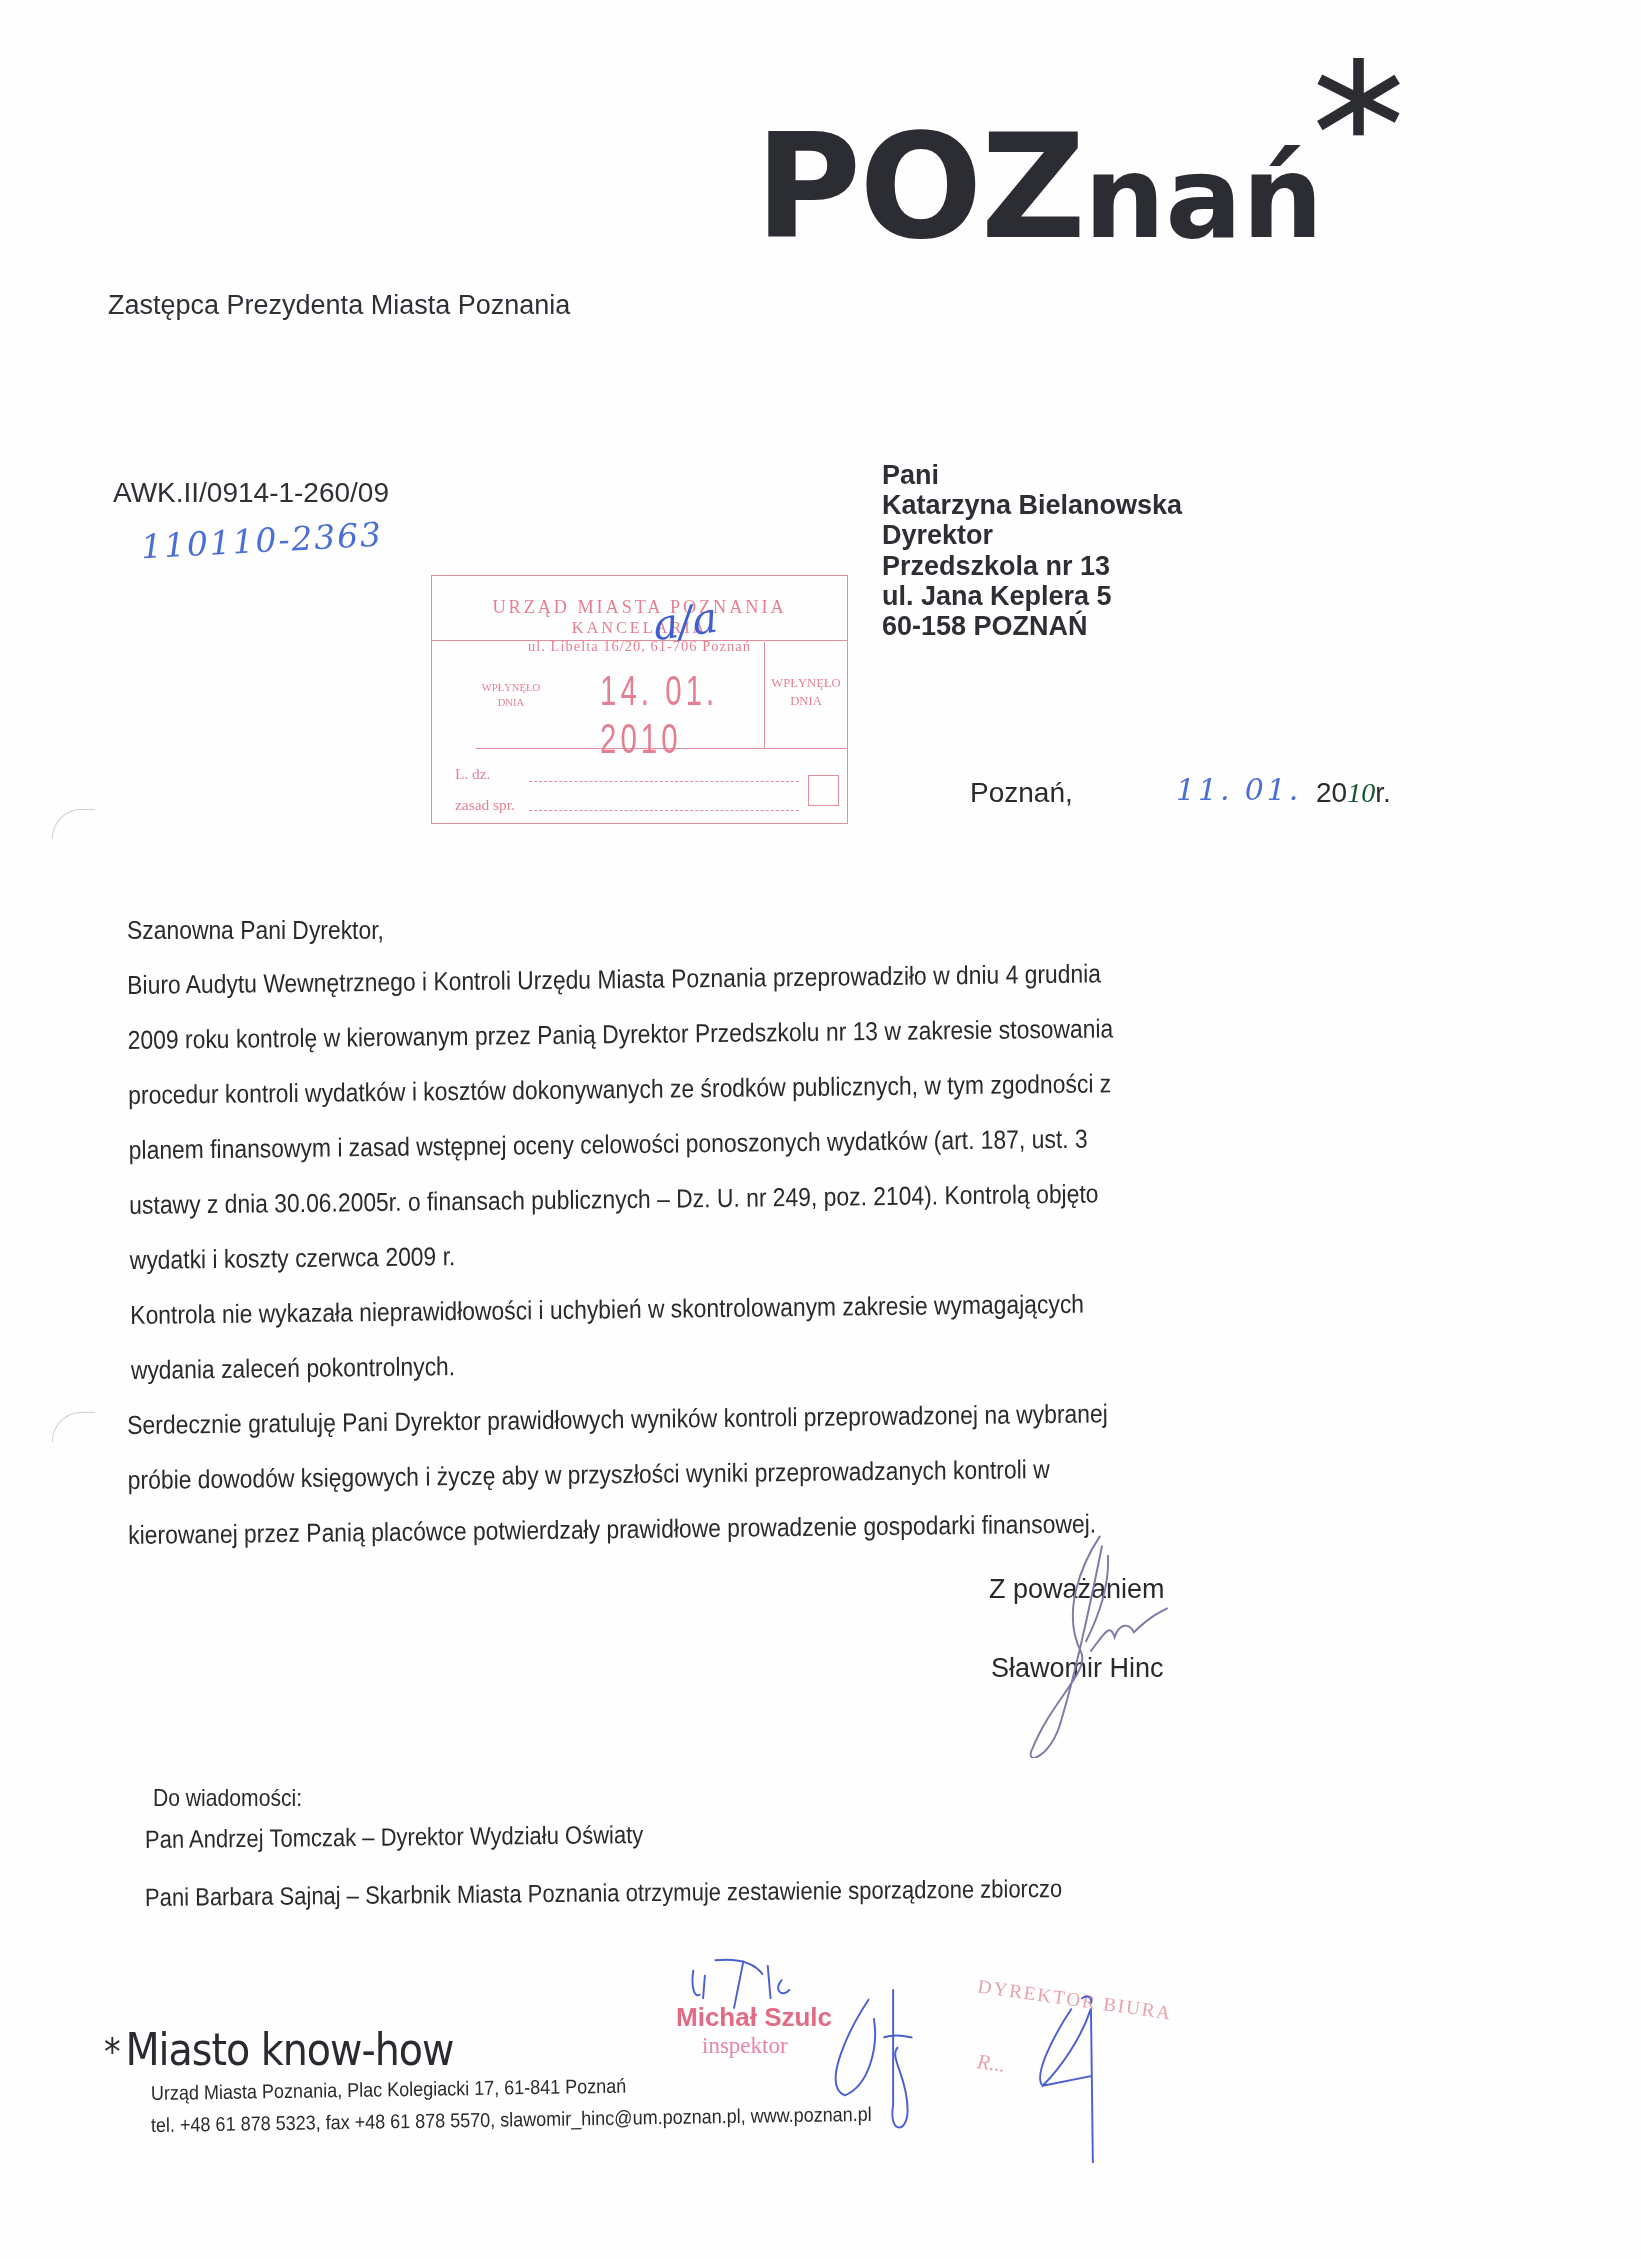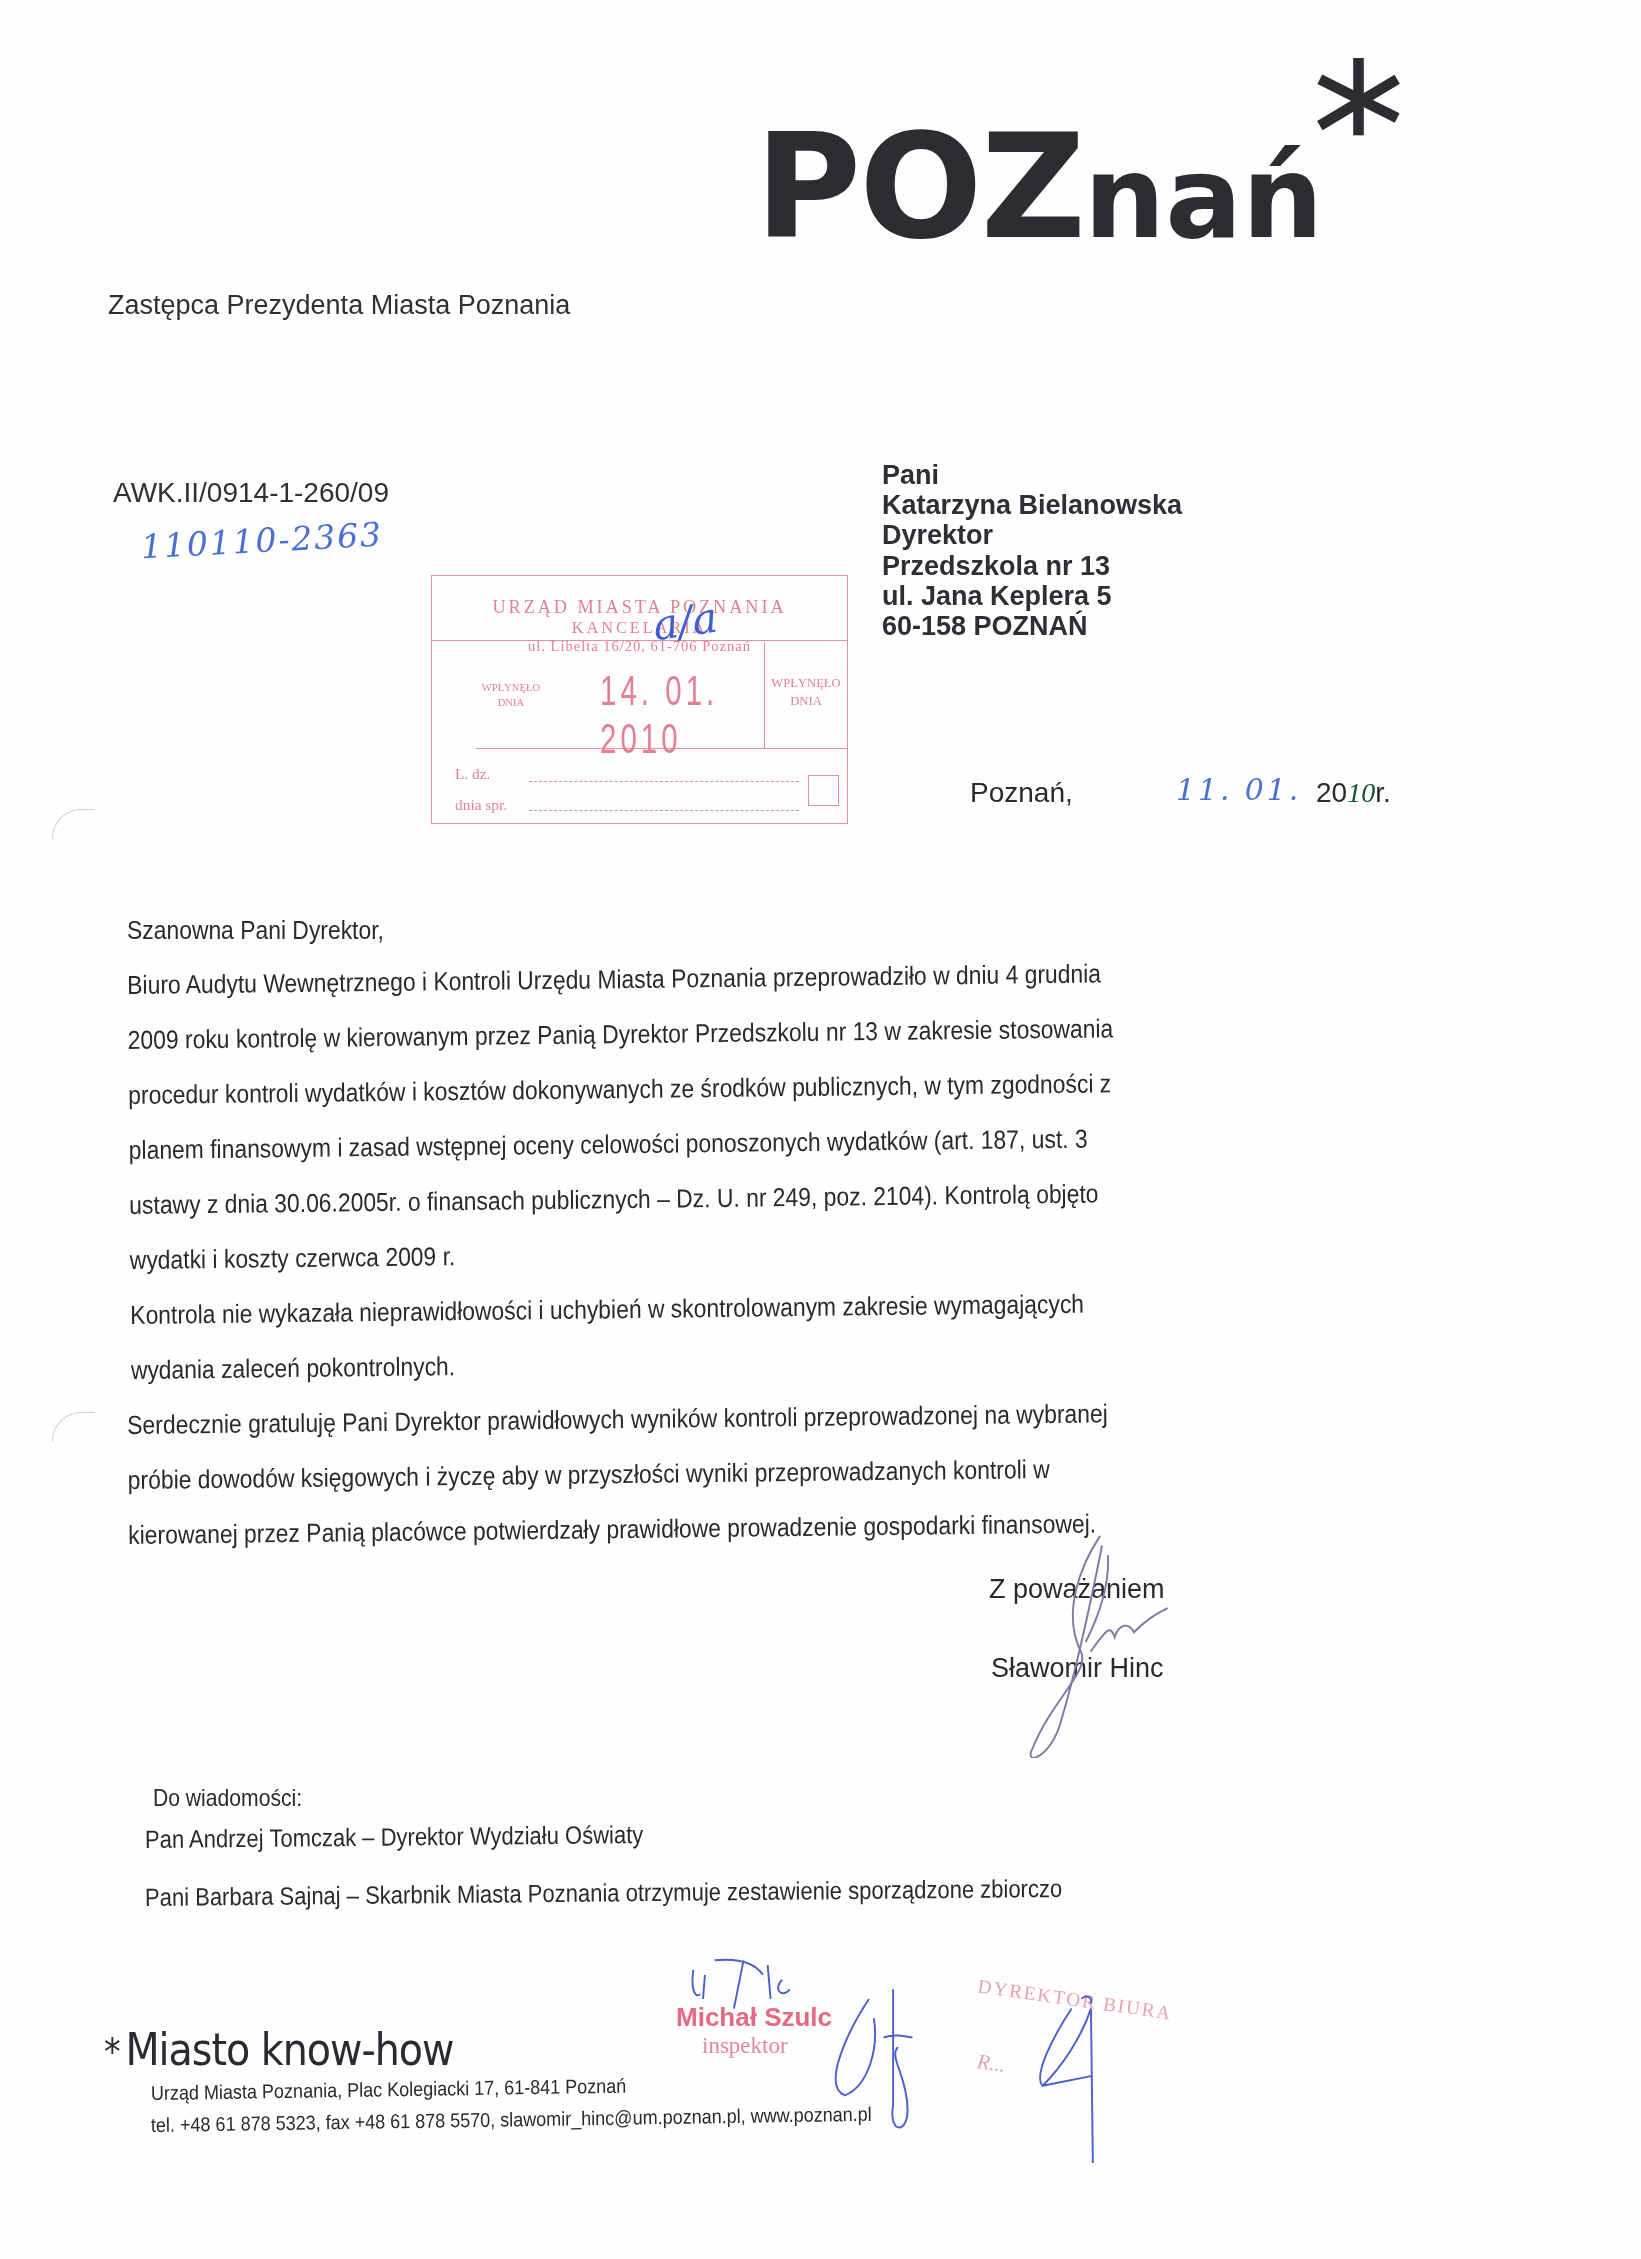--- a/index.html
+++ b/index.html
@@ -129,21 +129,21 @@
       <div>DNIA</div>
     </div>
     <div class="date">14. 01. 2010</div>
     <div class="side-r">
       <div>WPŁYNĘŁO</div>
       <div>DNIA</div>
     </div>
   </div>
   <div class="bot1">L. dz.</div>
   <div class="line1"></div>
-  <div class="bot2">dnia spr.</div>
+  <div class="bot2">zasad spr.</div>
   <div class="line2"></div>
   <div class="box"></div>
 </div>
 <div class="abs stamp-hand">a/a</div>
 
 <div class="abs recipient">
   <div>Pani</div>
   <div>Katarzyna Bielanowska</div>
   <div>Dyrektor</div>
   <div>Przedszkola nr 13</div>

